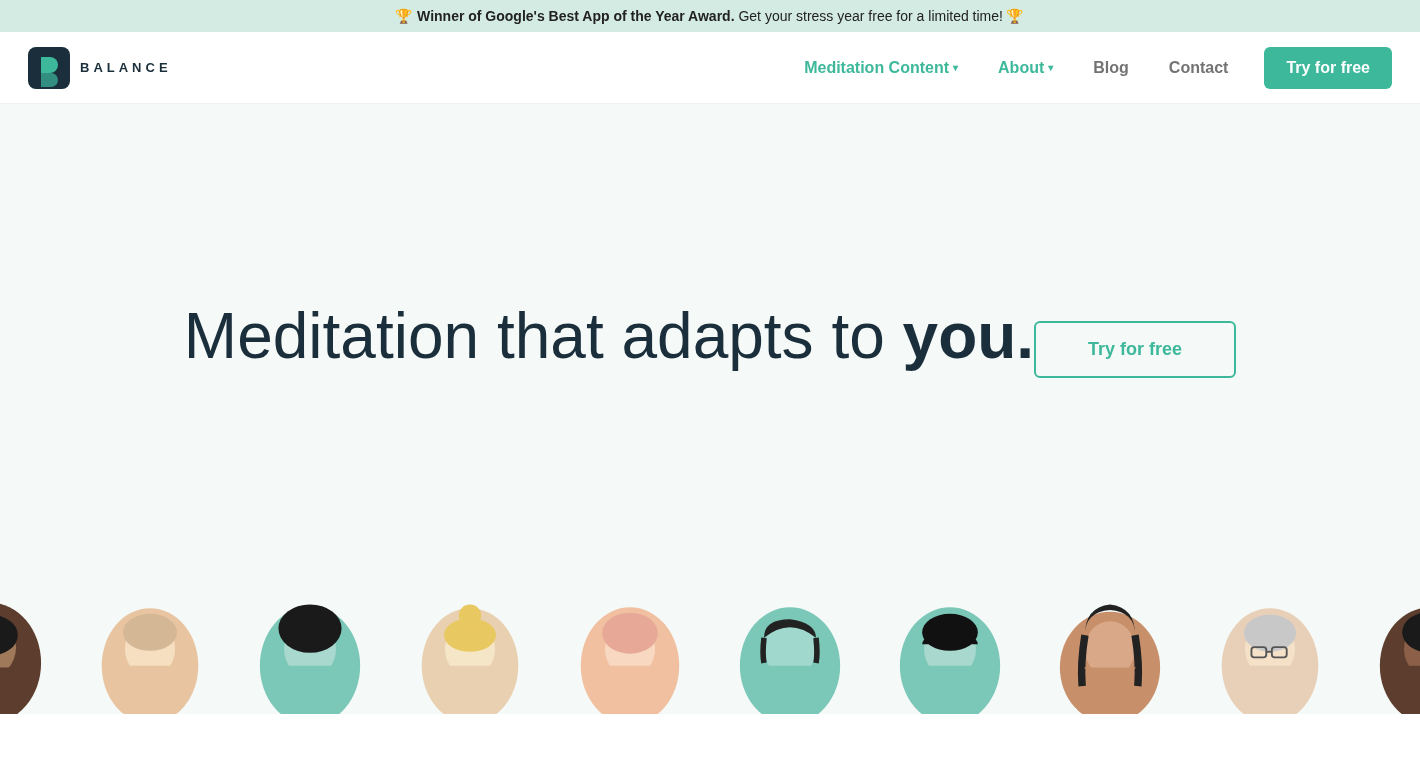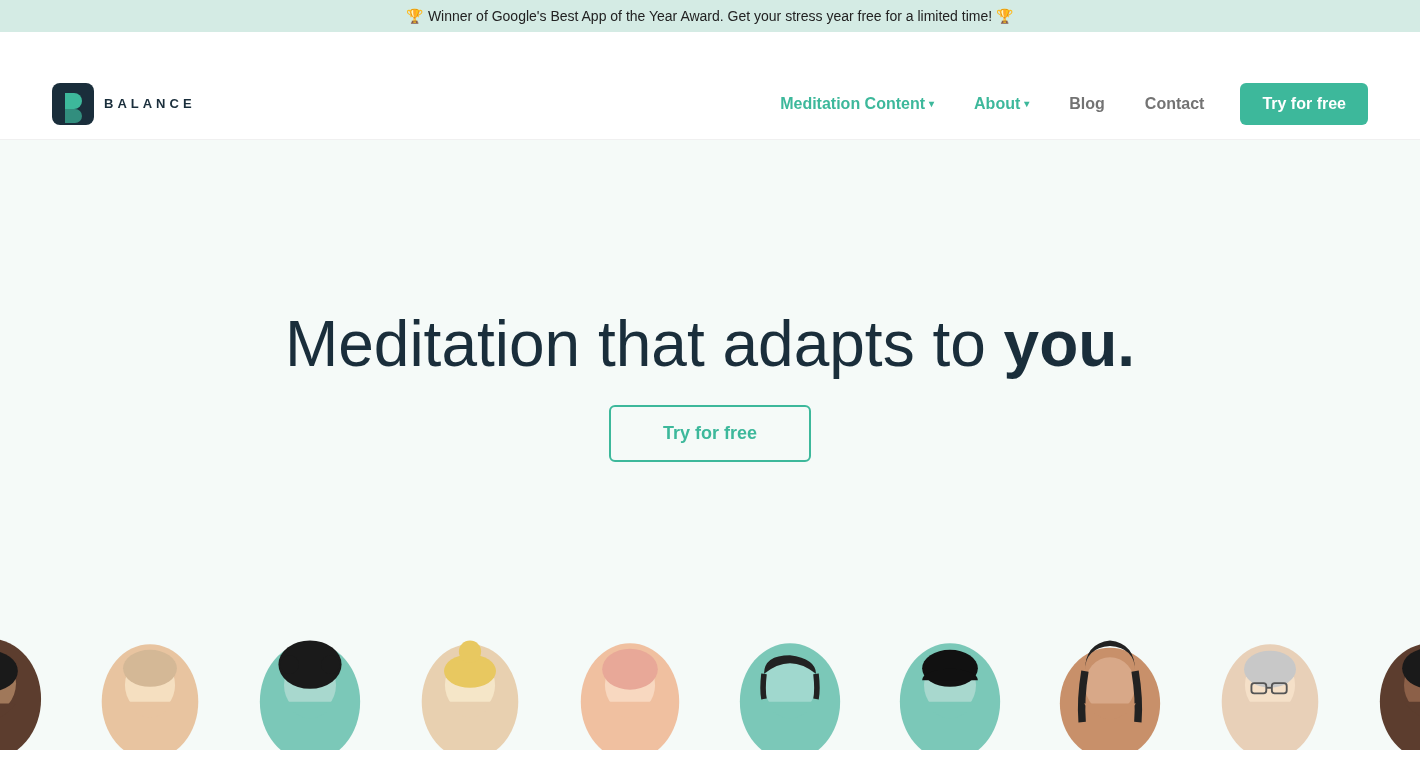--- a/index.html
+++ b/index.html
@@ -6,32 +6,31 @@
     body { font-family: -apple-system, BlinkMacSystemFont, 'Segoe UI', Helvetica, Arial, sans-serif; background: #fff; width: 1420px; overflow-x: hidden; }
 
     
     .top-banner {
       background-color: #d4ebe4;
       text-align: center;
       padding: 8px 20px;
       font-size: 14px;
       color: #222;
     }
-    .top-banner strong { font-weight: 400; text-align: right; }
+    .top-banner strong { font-weight: 700; text-align: right; }
 
     
     nav {
       display: flex;
       align-items: center;
       justify-content: space-between;
-      padding: 0 52px;
+      padding: 0 28px;
       height: 72px;
       background: #fff;
       border-bottom: 1px solid #f0f0f0;
-      margin-top: 36px;
     }
     .logo {
       display: flex;
       align-items: center;
       gap: 10px;
       text-decoration: none;
     }
     .logo-icon {
       width: 42px;
       height: 42px;
@@ -76,21 +75,21 @@
       font-size: 16px;
       font-weight: 600;
       cursor: pointer;
       margin-left: 12px;
     }
 
     
     .hero {
       background: #f5faf8;
       display: flex;
-      flex-direction: column;
+      flex-direction: row;
       align-items: center;
       justify-content: center;
       padding: 90px 40px 60px;
       text-align: center;
       min-height: 460px;
     }
     .hero-title {
       font-size: 64px;
       font-weight: 300;
       color: #1a2e3b;

